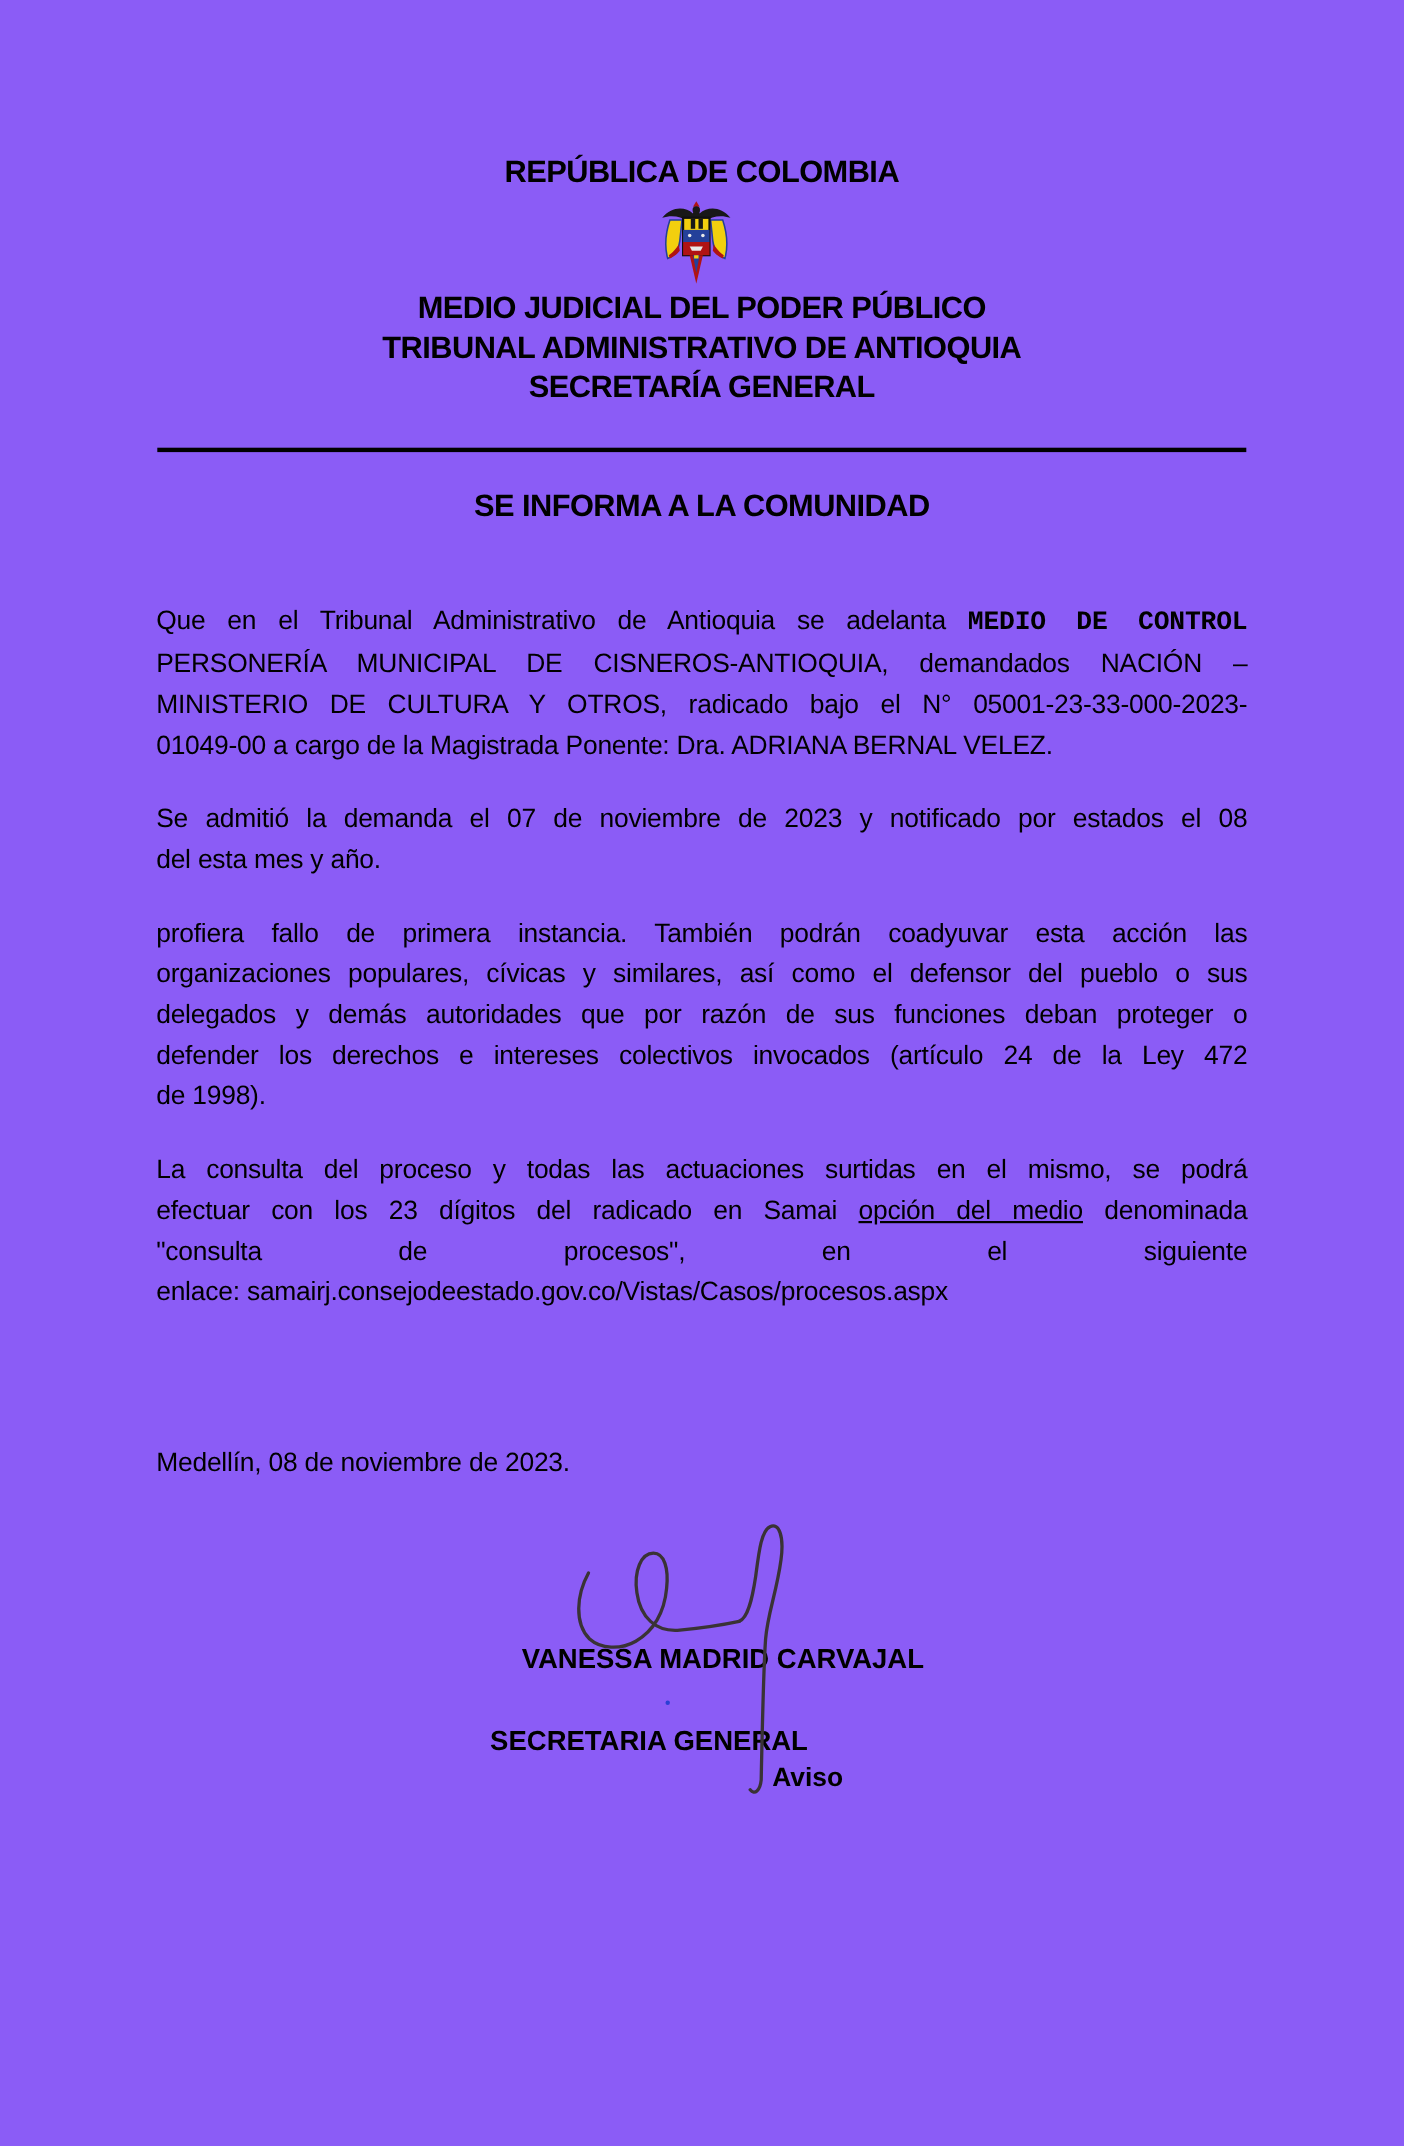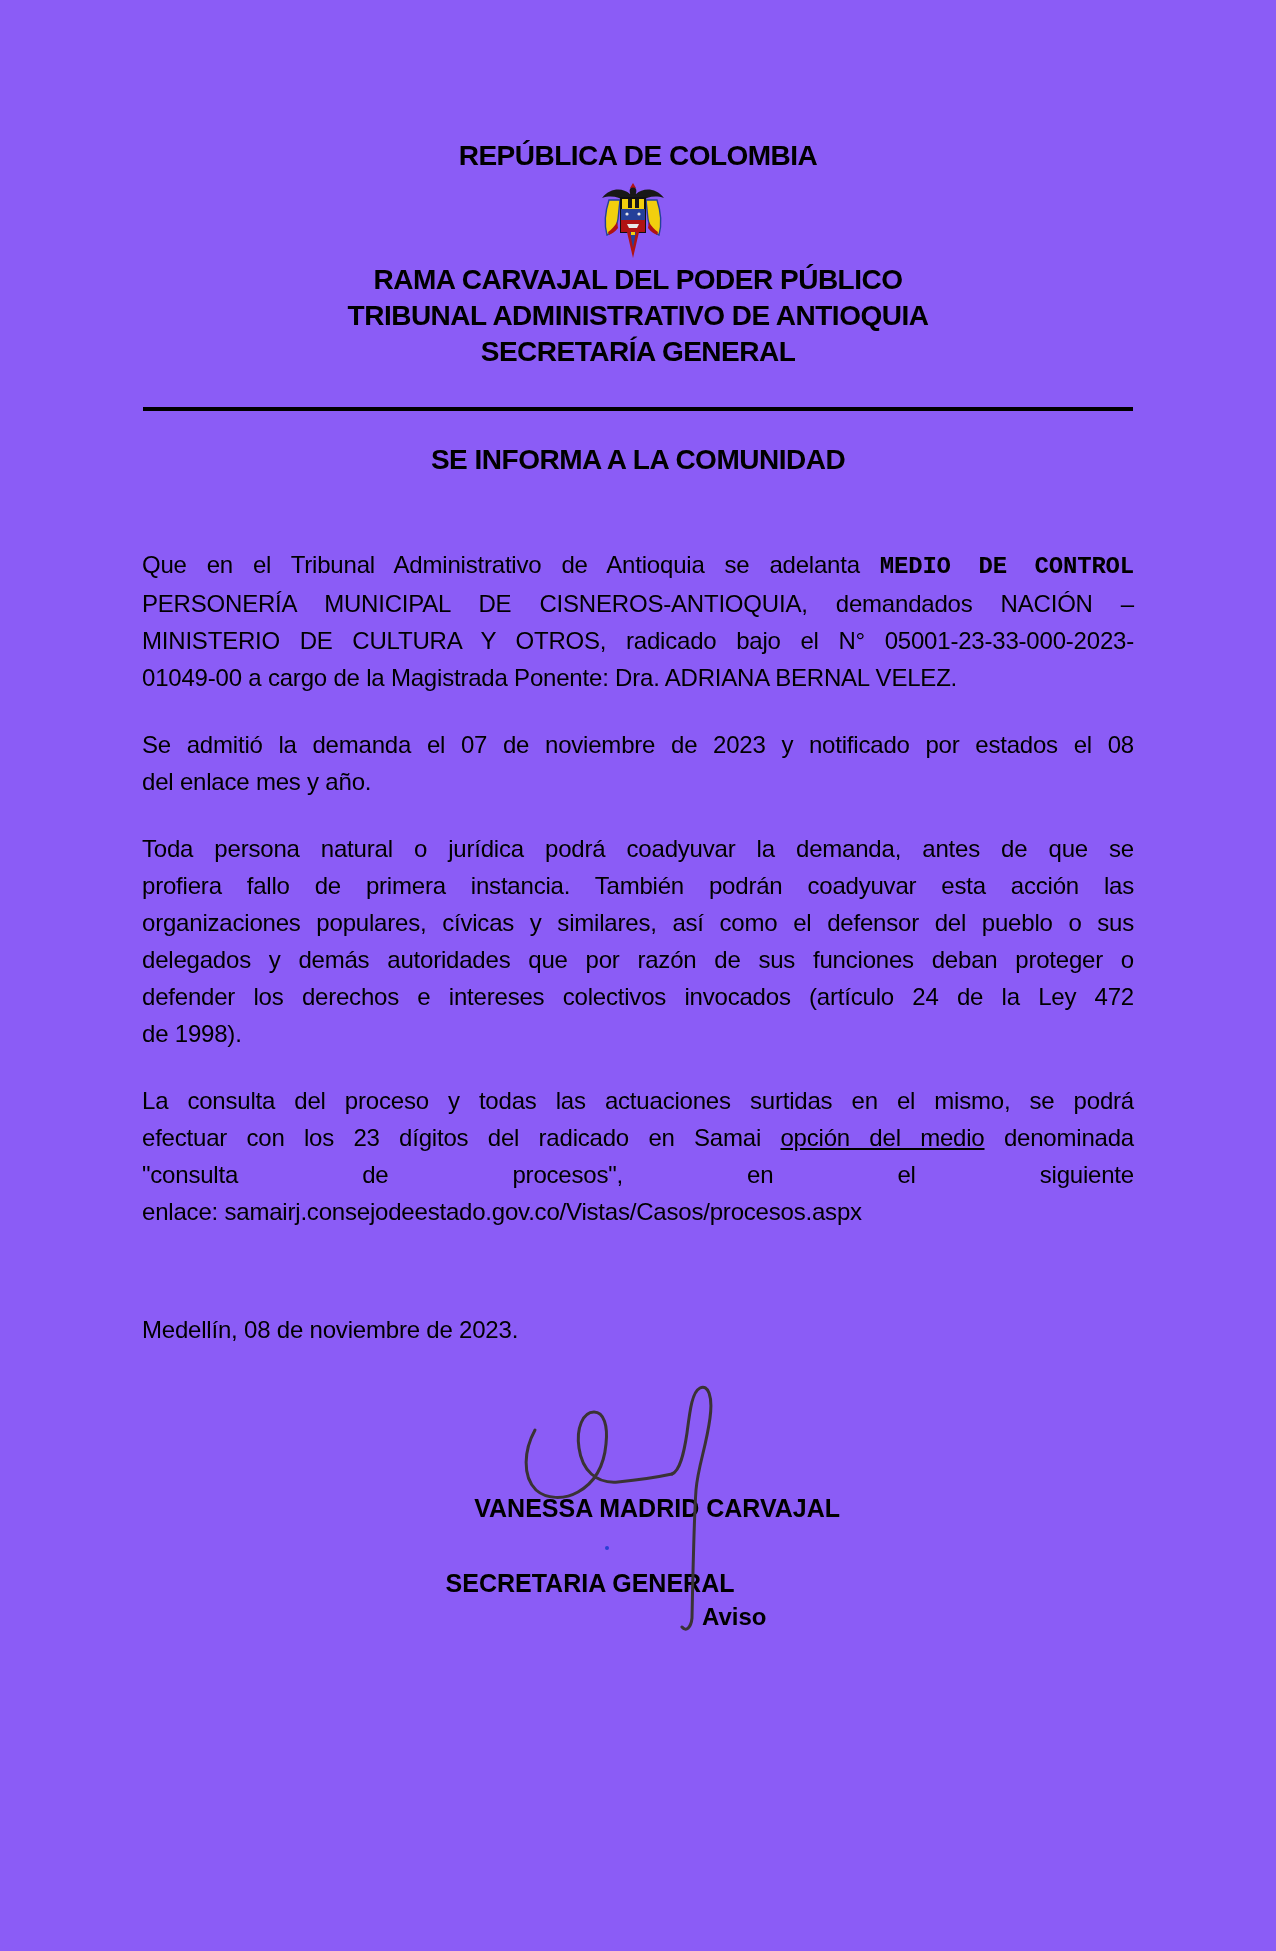--- a/index.html
+++ b/index.html
@@ -52,42 +52,41 @@
       <circle cx="42" cy="32" r="1.6" fill="#e8e8e8"></circle>
       <rect x="24" y="38" width="24" height="12" fill="#b01313"></rect>
       <path d="M30,42 h12 l-2,4 h-8 Z" fill="#e8e8e8"></path>
       <path d="M30,50 L36,76 L42,50 Z" fill="#b01313"></path>
       <path d="M33,50 L36,66 L39,50 Z" fill="#24409a"></path>
       <path d="M34,50 h4 v3 h-4 Z" fill="#f2cf0e"></path>
     </svg>
   </div>
 
   <div class="center-line inst">
-    <div>RAMA CARVAJAL DEL PODER PÚBLICO</div>
+    <div>MEDIO JUDICIAL DEL PODER PÚBLICO</div>
     <div>TRIBUNAL ADMINISTRATIVO DE ANTIOQUIA</div>
     <div>SECRETARÍA GENERAL</div>
   </div>
 
   <div class="rule"></div>
 
   <div class="center-line heading">SE INFORMA A LA COMUNIDAD</div>
 
   <div class="content">
       <div class="para">
         <div class="line"><span>Que en el Tribunal Administrativo de Antioquia se adelanta </span><span class="b">MEDIO DE CONTROL</span></div>
         <div class="line"><span>PERSONERÍA MUNICIPAL DE CISNEROS-ANTIOQUIA, demandados NACIÓN –</span></div>
         <div class="line"><span>MINISTERIO DE CULTURA Y OTROS, radicado bajo el N° 05001-23-33-000-2023-</span></div>
         <div class="line last"><span>01049-00 a cargo de la Magistrada Ponente: Dra. ADRIANA BERNAL VELEZ.</span></div>
       </div>
       <div class="para">
         <div class="line"><span>Se admitió la demanda el 07 de noviembre de 2023 y notificado por estados el 08</span></div>
-        <div class="line last"><span>del enlace mes y año.</span></div>
+        <div class="line last"><span>del esta mes y año.</span></div>
       </div>
       <div class="para">
-        <div class="line"><span>Toda persona natural o jurídica podrá coadyuvar la demanda, antes de que se</span></div>
         <div class="line"><span>profiera fallo de primera instancia. También podrán coadyuvar esta acción las</span></div>
         <div class="line"><span>organizaciones populares, cívicas y similares, así como el defensor del pueblo o sus</span></div>
         <div class="line"><span>delegados y demás autoridades que por razón de sus funciones deban proteger o</span></div>
         <div class="line"><span>defender los derechos e intereses colectivos invocados (artículo 24 de la Ley 472</span></div>
         <div class="line last"><span>de 1998).</span></div>
       </div>
       <div class="para">
         <div class="line"><span>La consulta del proceso y todas las actuaciones surtidas en el mismo, se podrá</span></div>
         <div class="line"><span>efectuar con los 23 dígitos del radicado en Samai </span><span class="u">opción del medio</span><span> denominada</span></div>
         <div class="line"><span>"consulta de procesos", en el siguiente</span></div>

